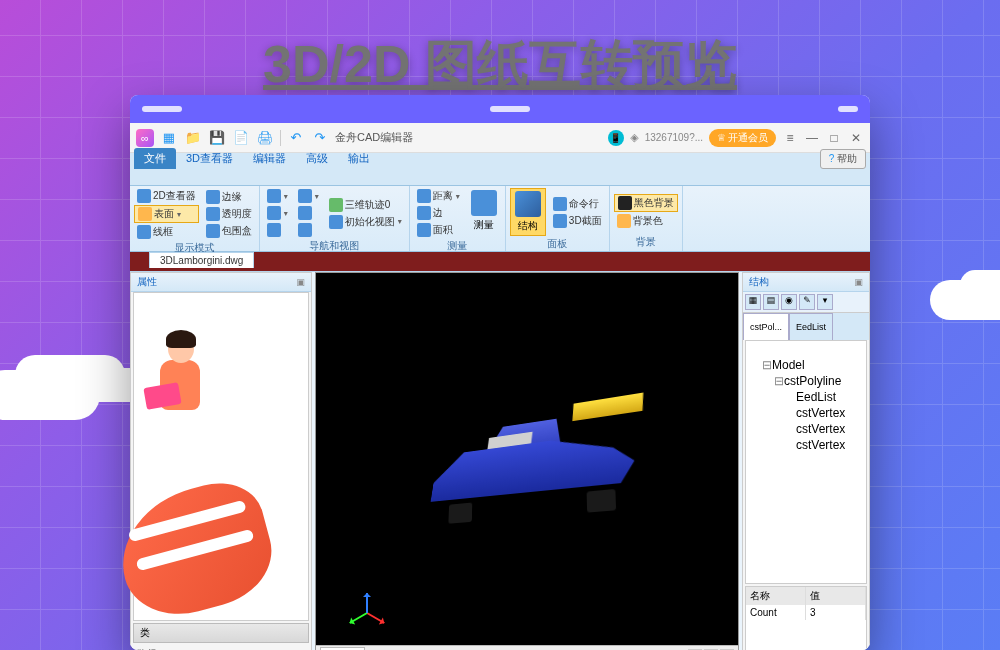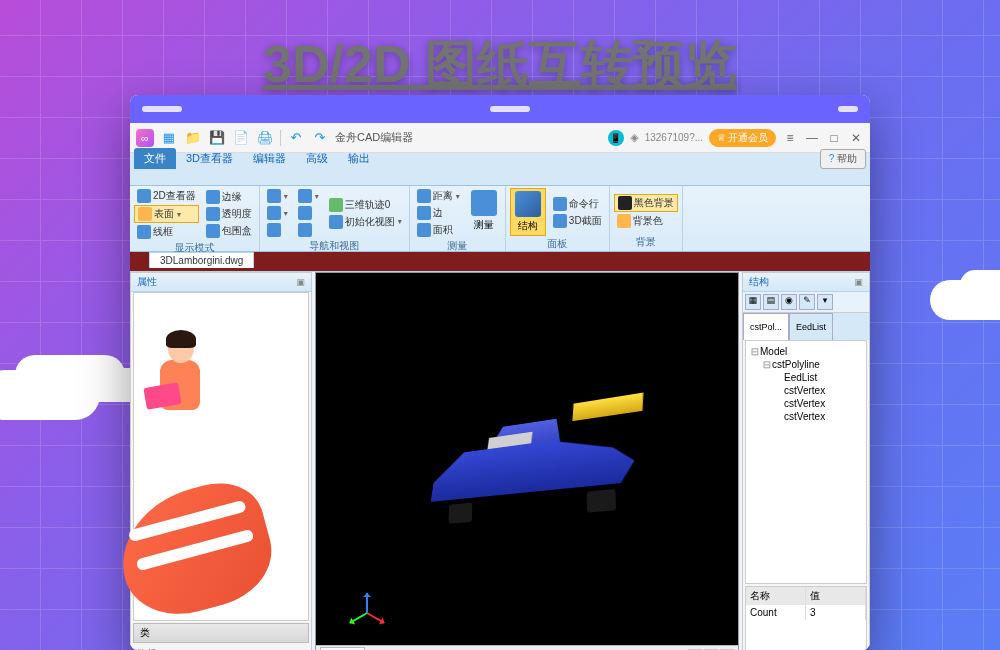--- a/index.html
+++ b/index.html
@@ -90,21 +90,21 @@
 .vp-tab { background: white; border: 1px solid #bbb; padding: 1px 8px; }
 .vp-nav { margin-left: auto; display: flex; gap: 2px; color: #888; }
 .vp-nav span { border: 1px solid #ccc; width: 14px; text-align: center; font-size: 8px; }
 
 .right-panel { width: 128px; }
 .tree-tb { display: flex; gap: 2px; padding: 2px; background: #e8f2fb; border-bottom: 1px solid #ccc; }
 .tree-btn { width: 16px; height: 16px; background: #d4e8f7; border: 1px solid #aac; font-size: 9px; text-align: center; }
 .tree-tabs { display: flex; background: #d4e8f7; font-size: 9px; }
 .tree-tab { padding: 8px 6px; border: 1px solid #aac; border-bottom: none; background: white; }
 .tree-tab.inactive { background: #d4e8f7; }
-.tree { flex: 1; background: white; padding: 4px; font-size: 10px; overflow: hidden; border: 1px solid #ccc; margin: 0 2px; }
+.tree { flex: 1; background: white; padding: 16px; font-size: 12px; overflow: hidden; border: 1px solid #ccc; margin: 0 2px; }
 .tree-node { padding: 1px 0; padding-left: var(--ind,0); white-space: nowrap; }
 .tree-exp { display: inline-block; width: 10px; text-align: center; color: #888; }
 .prop-grid { background: white; margin: 2px; border: 1px solid #ccc; font-size: 10px; }
 .pg-hdr { display: flex; background: #e8e8e8; }
 .pg-hdr span, .pg-row span { flex: 1; padding: 2px 4px; border-right: 1px solid #ddd; }
 .pg-row { display: flex; }
 .filter-lbl { padding: 3px 6px; color: #555; background: #f0f0f0; border-top: 1px solid #ccc; }
 
 .cmdbar { height: 38px; background: #f5f5f5; border-top: 1px solid #ccc; margin: 0 6px; }
 .cmd-scroll { height: 10px; background: #eee; border-bottom: 1px solid #ddd; }

